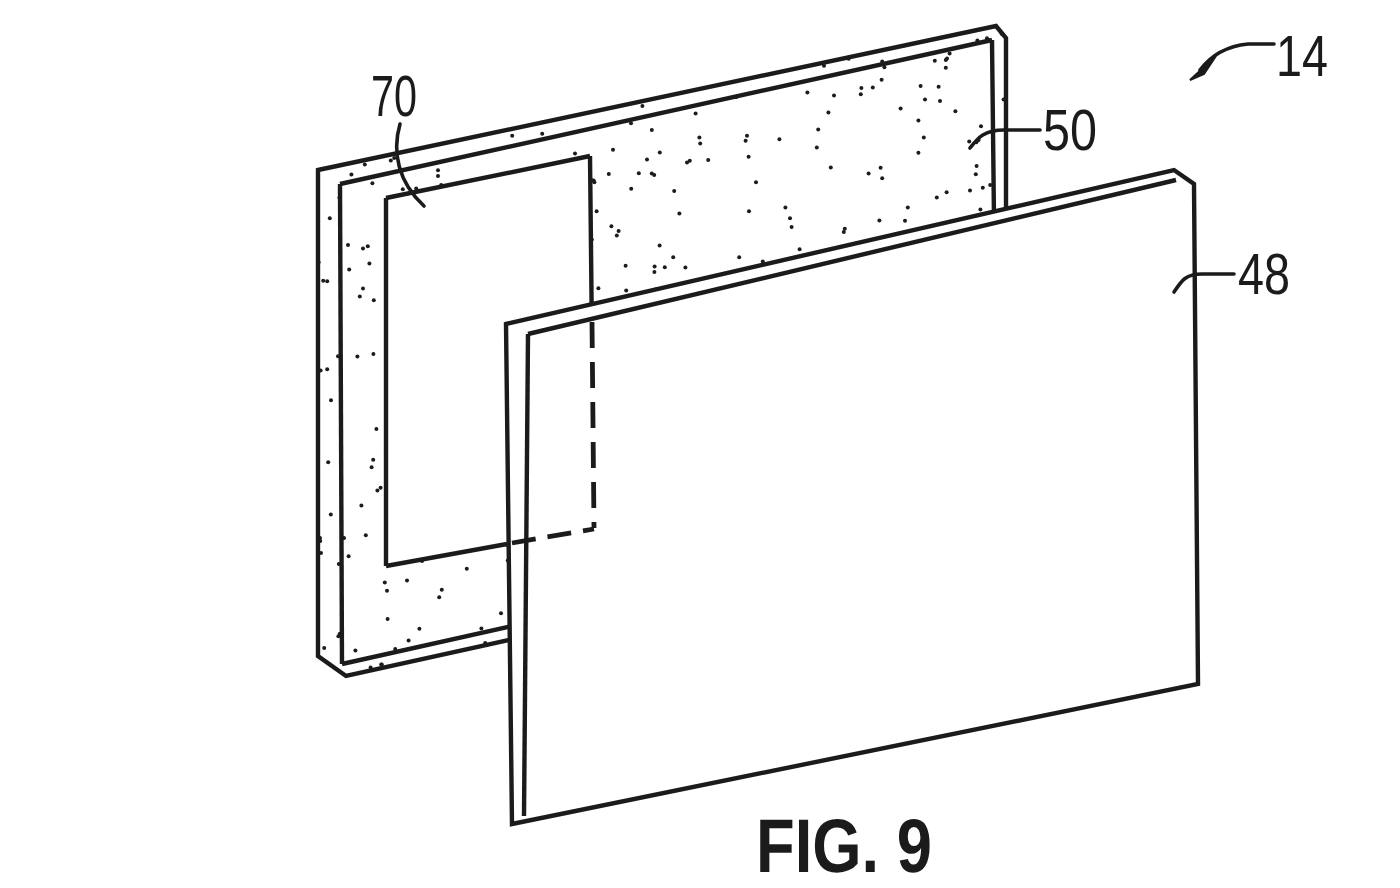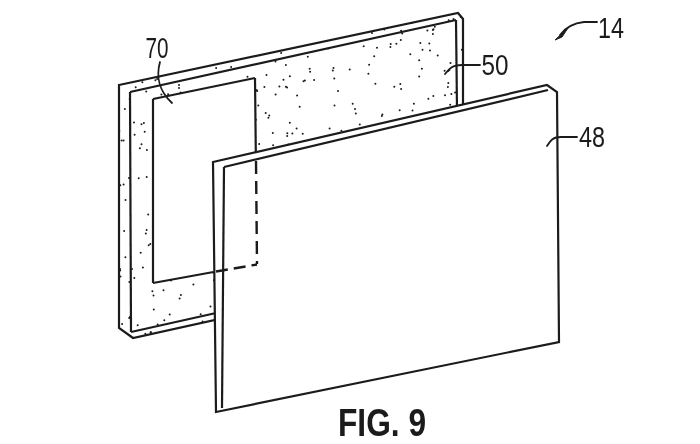--- a/index.html
+++ b/index.html
@@ -1,19 +1,19 @@
 <!DOCTYPE html>
 <html style="--line: #1b1b1b; --bg: #ffffff; --panel: #ffffff;"><head>
 <meta charset="utf-8">
 <style>
   :root { --line:#1b1b1b; --bg:#ffffff; --panel:#ffffff; }
   html,body { margin:0; padding:0; background:var(--bg); }
   .stage {
     position:relative; width:653px; height:444px; background:var(--bg);
-    overflow:hidden; font-family:"Liberation Sans", sans-serif;
+    overflow:hidden; font-family:"Liberation Sans", sans-serif;padding-left:40px;
   }
   svg { display:block; }
   .ln   { stroke:var(--line); fill:none; stroke-width:2.2; stroke-linejoin:miter; stroke-linecap:butt; }
   .thin { stroke:var(--line); fill:none; stroke-width:1.8; stroke-linecap:round; }
   .fillw{ fill:var(--panel); }
   .dash { stroke:var(--line); fill:none; stroke-width:2.4; }
   .dashv{ stroke-dasharray:13 7; }
   .dashh{ stroke-dasharray:12 6; }
   .num  { font-family:"Liberation Sans", sans-serif; font-size:29px; fill:var(--line); }
   .cap  { font-family:"Liberation Sans", sans-serif; font-size:38px; font-weight:600; fill:var(--line); }

